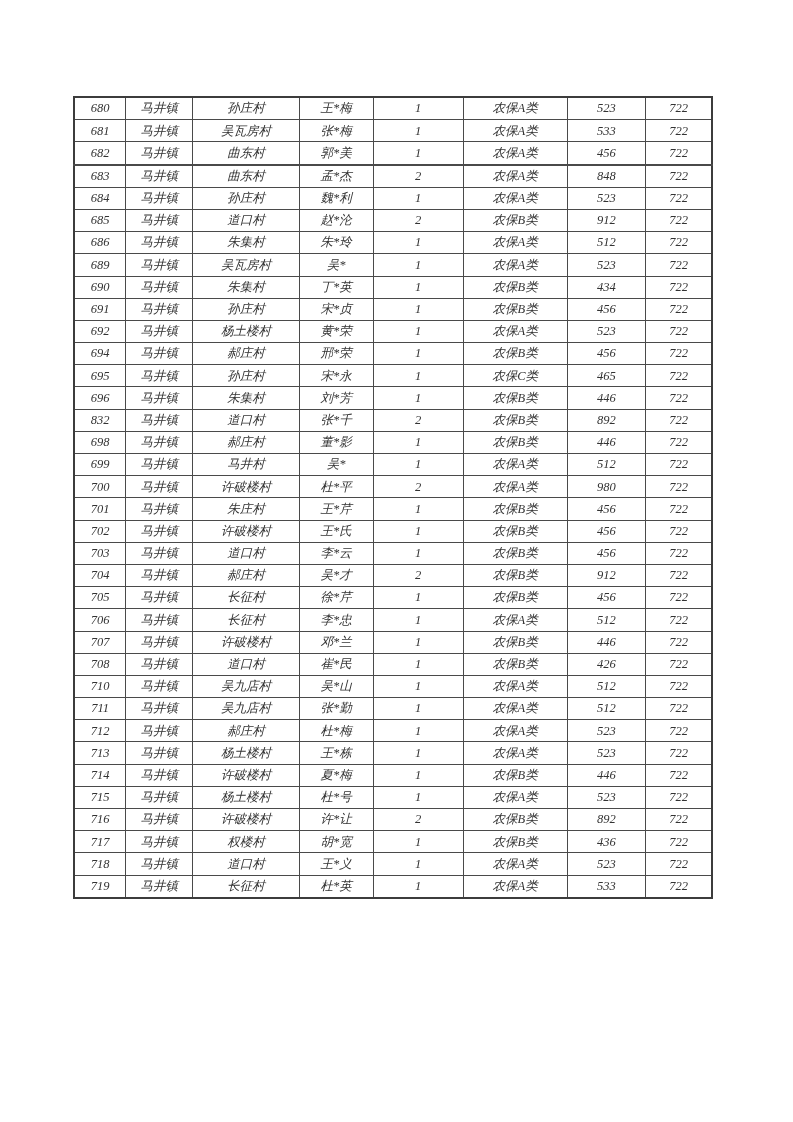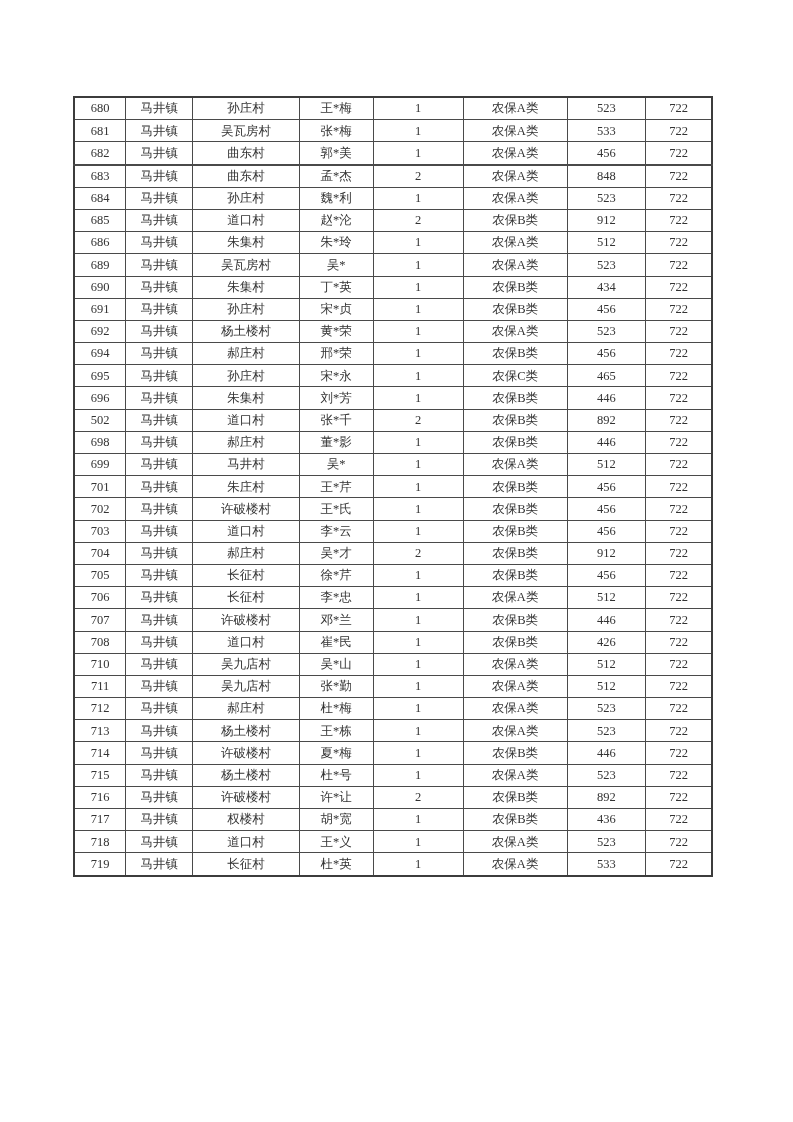--- a/index.html
+++ b/index.html
@@ -16,20 +16,21 @@
     font-family: "Liberation Serif", "DejaVu Serif", serif;
   }
   table.data-table {
     position: absolute;
     left: 73px;
     top: 96px;
     width: 640px;
     border-collapse: collapse;
     table-layout: fixed;
     border: 2px solid #3c3c3c;
+    font-style: italic;
   }
   table.data-table td {
     border: 1px solid #4a4a4a;
     height: 21.2px;
     padding: 0;
     text-align: center;
     vertical-align: middle;
     font-size: 12.5px;
     color: #333333;
     line-height: 1;
@@ -199,21 +200,21 @@
           <td>696</td>
           <td>马井镇</td>
           <td>朱集村</td>
           <td>刘*芳</td>
           <td>1</td>
           <td>农保B类</td>
           <td>446</td>
           <td>722</td>
         </tr>
         <tr>
-          <td>502</td>
+          <td>832</td>
           <td>马井镇</td>
           <td>道口村</td>
           <td>张*千</td>
           <td>2</td>
           <td>农保B类</td>
           <td>892</td>
           <td>722</td>
         </tr>
         <tr>
           <td>698</td>
@@ -226,20 +227,30 @@
           <td>722</td>
         </tr>
         <tr>
           <td>699</td>
           <td>马井镇</td>
           <td>马井村</td>
           <td>吴*</td>
           <td>1</td>
           <td>农保A类</td>
           <td>512</td>
+          <td>722</td>
+        </tr>
+        <tr>
+          <td>700</td>
+          <td>马井镇</td>
+          <td>许破楼村</td>
+          <td>杜*平</td>
+          <td>2</td>
+          <td>农保A类</td>
+          <td>980</td>
           <td>722</td>
         </tr>
         <tr>
           <td>701</td>
           <td>马井镇</td>
           <td>朱庄村</td>
           <td>王*芹</td>
           <td>1</td>
           <td>农保B类</td>
           <td>456</td>

